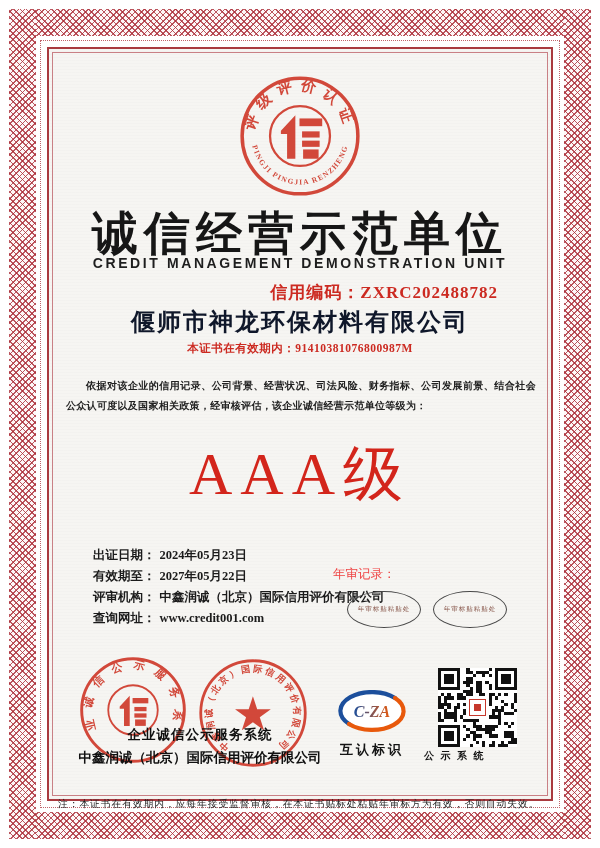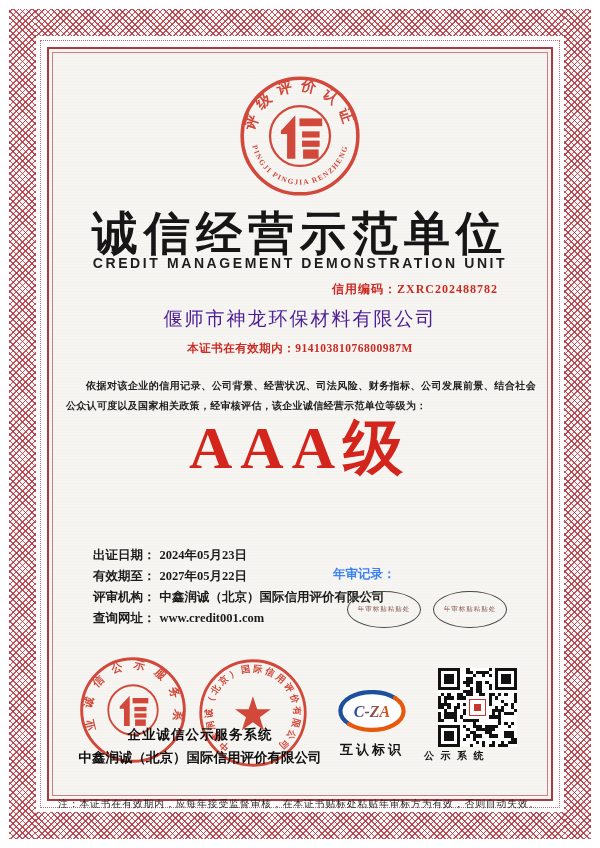--- a/index.html
+++ b/index.html
@@ -25,32 +25,32 @@
   .frame2 { position:absolute; inset:52px; border:1px solid #c98085; pointer-events:none; }
 
   .abs { position:absolute; }
   .ctr { width:100%; text-align:center; }
 
   
   .title { top:203px; font-size:46px; font-weight:900; letter-spacing:6px; color:#161616; }
   .subtitle { top:255px; font-size:14px; font-weight:700; letter-spacing:2.6px; color:#1e1e1e;
     font-family:"Liberation Sans","DejaVu Sans",sans-serif; }
   .credit-code { top:281px; width:100%; text-align:right; padding-right:102px;
-    color:#cc2a21; font-size:12px; font-weight:700; letter-spacing:1px; }
-  .company { top:306px; font-size:19px; font-weight:400; letter-spacing:2px; color:#4c1d95; }
+    color:#cc2a21; font-size:17px; font-weight:700; letter-spacing:1px; }
+  .company { top:306px; font-size:24px; font-weight:700; letter-spacing:2px; color:#0f172a; }
   .usc { top:341px; font-size:11.5px; font-weight:700; color:#cc2a21; letter-spacing:.5px; }
   .body-par { top:376px; left:66px; width:470px; font-size:10px; font-weight:700;
     line-height:19.5px; color:#222; text-align:justify; text-indent:2em; letter-spacing:.3px; }
-  .grade { top:408px; font-size:60px; font-weight:700; color:#d3251b; letter-spacing:8px; }
+  .grade { top:434px; font-size:60px; font-weight:400; color:#d3251b; letter-spacing:8px; }
 
   .details { left:85px; top:549px; font-size:12.5px; font-weight:700; color:#1b1b1b;margin-left:8px; }
   .detail-row { margin-bottom:8px; white-space:nowrap; line-height:13px; }
   .detail-row .lbl { margin-right:4px; }
 
-  .ar-label { left:333px; top:566px; font-size:12.5px; font-weight:700; color:#3b82f6; }
+  .ar-label { left:333px; top:566px; font-size:12.5px; font-weight:400; color:#ef4444; }
   .oval { width:74px; height:37px; border:1.5px solid #474747; border-radius:50%;
     display:flex; align-items:center; justify-content:center;
     font-size:6.5px; color:#8a5a4e; letter-spacing:1px; background:transparent; }
   .oval1 { left:347px; top:591px; } .oval2 { left:433px; top:591px; }
 
   .issuer { left:58px; top:726px; width:284px; text-align:center; z-index:5;
     font-weight:700; color:#101010; }
   .issuer-l1 { font-size:13.5px; letter-spacing:1px; margin-bottom:4.5px; }
   .issuer-l2 { font-size:13.5px; }
 

